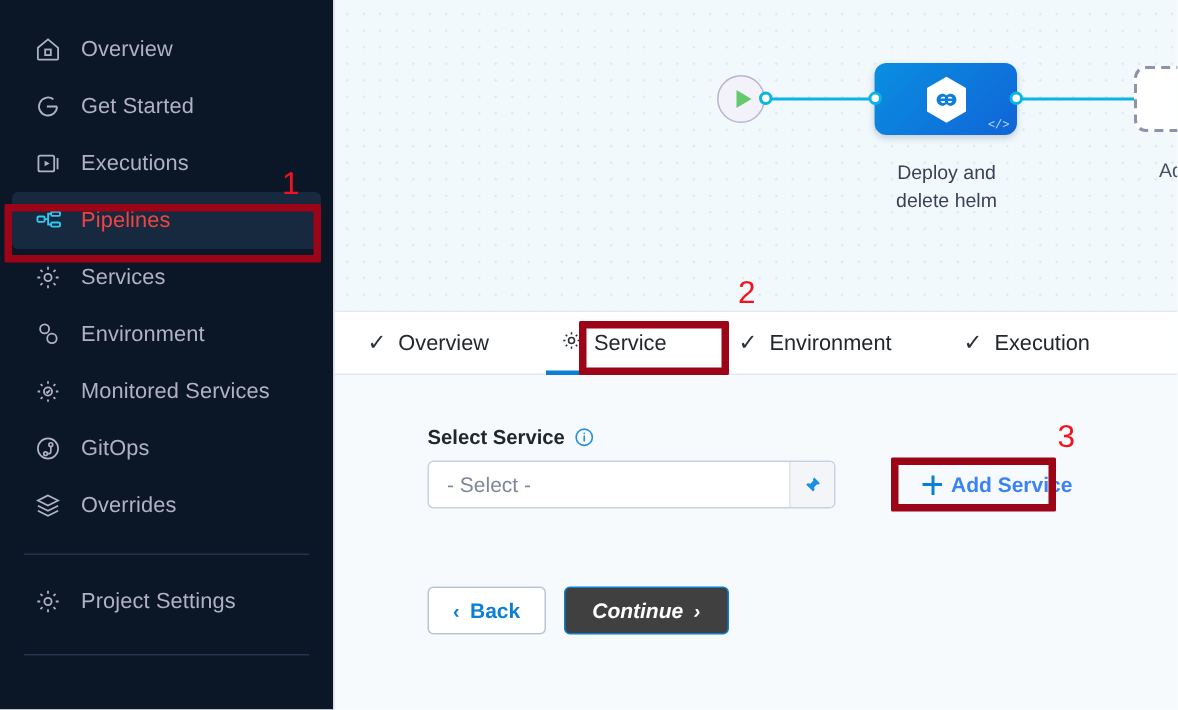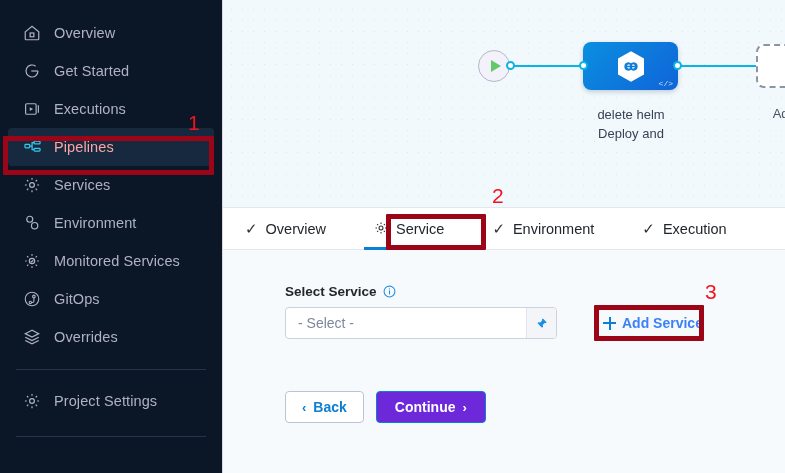--- a/index.html
+++ b/index.html
@@ -38,21 +38,21 @@
     cursor: pointer;
   }
   .nav-item .ico {
     width: 20px; height: 20px;
     display: flex; align-items: center; justify-content: center;
     flex: 0 0 20px;
   }
   .nav-item .ico svg { display: block; }
   .nav-item.active {
     background: #17293f;
-    color: #fca5a5;
+    color: #ef4444;
   }
   .nav-item.active .ico svg { stroke: #33c8ef; }
   .nav-label { white-space: nowrap; }
   .nav-sep {
     height: 1px;
     background: #24344a;
     margin: 13px 16px 12px 16px;
   }
   .nav-sep.bottom { margin: 16px 16px 0 16px; }
 
@@ -200,21 +200,21 @@
   .field-label {
     display: flex;
     align-items: center;
     gap: 6px;
     font-size: 13.5px;
     font-weight: bold;
     color: #22272d;
     margin-bottom: 8px;
   }
   .info-ico { width: 13px; height: 13px; display:block; }
-  .select-row { display: flex; align-items: flex-start; }
+  .select-row { display: flex; align-items: flex-start; gap: 12px; }
   .select-box {
     display: flex;
     width: 272px; height: 32px;
     border: 1px solid #c9d2de;
     border-radius: 4px;
     overflow: hidden;
     background: #ffffff;
     cursor: pointer;
   }
   .select-value {
@@ -261,24 +261,25 @@
     font-weight: bold;
     cursor: pointer;
     padding: 0 16px;
   }
   .btn-back {
     background: #ffffff;
     border: 1px solid #b9c5d4;
     color: #0b7fd4;
   }
   .btn-continue {
-    background: #6d28d9;
+    background: #404040;
     border: 1px solid #0b7fd4;
     color: #ffffff;
     padding: 0 18px;
+    font-style: italic;
   }
   .chev { font-size: 13px; font-weight: bold; }
 
   
   .anno-box {
     position: absolute;
     border: 5px solid #9c0417;
     border-radius: 1px;
     pointer-events: none;
     z-index: 30;
@@ -437,22 +438,22 @@
             <path d="M12.6 13.3a3.3 3.3 0 0 0 0 6.4M17.4 13.3a3.3 3.3 0 0 1 0 6.4M11.6 16.5h6.8" stroke="#0d7fdb" stroke-width="1.7" fill="none" stroke-linecap="round"></path>
             <circle cx="12.3" cy="16.5" r="3.1" fill="none" stroke="#0d7fdb" stroke-width="1.7"></circle>
             <circle cx="17.7" cy="16.5" r="3.1" fill="none" stroke="#0d7fdb" stroke-width="1.7"></circle>
           </svg>
         </span>
         <span class="code-tag">&lt;/&gt;</span>
       </div>
       <div class="dot" style="left:450px;"></div>
 
       <div class="stage-label">
+        <div>Deploy and</div>
         <div>delete helm</div>
-        <div>Deploy and</div>
       </div>
 
       <div class="add-stage-node">
         
       </div>
       <div class="add-stage-label">Add Stage</div>
 
     </div>
 
     <div class="tabbar">

